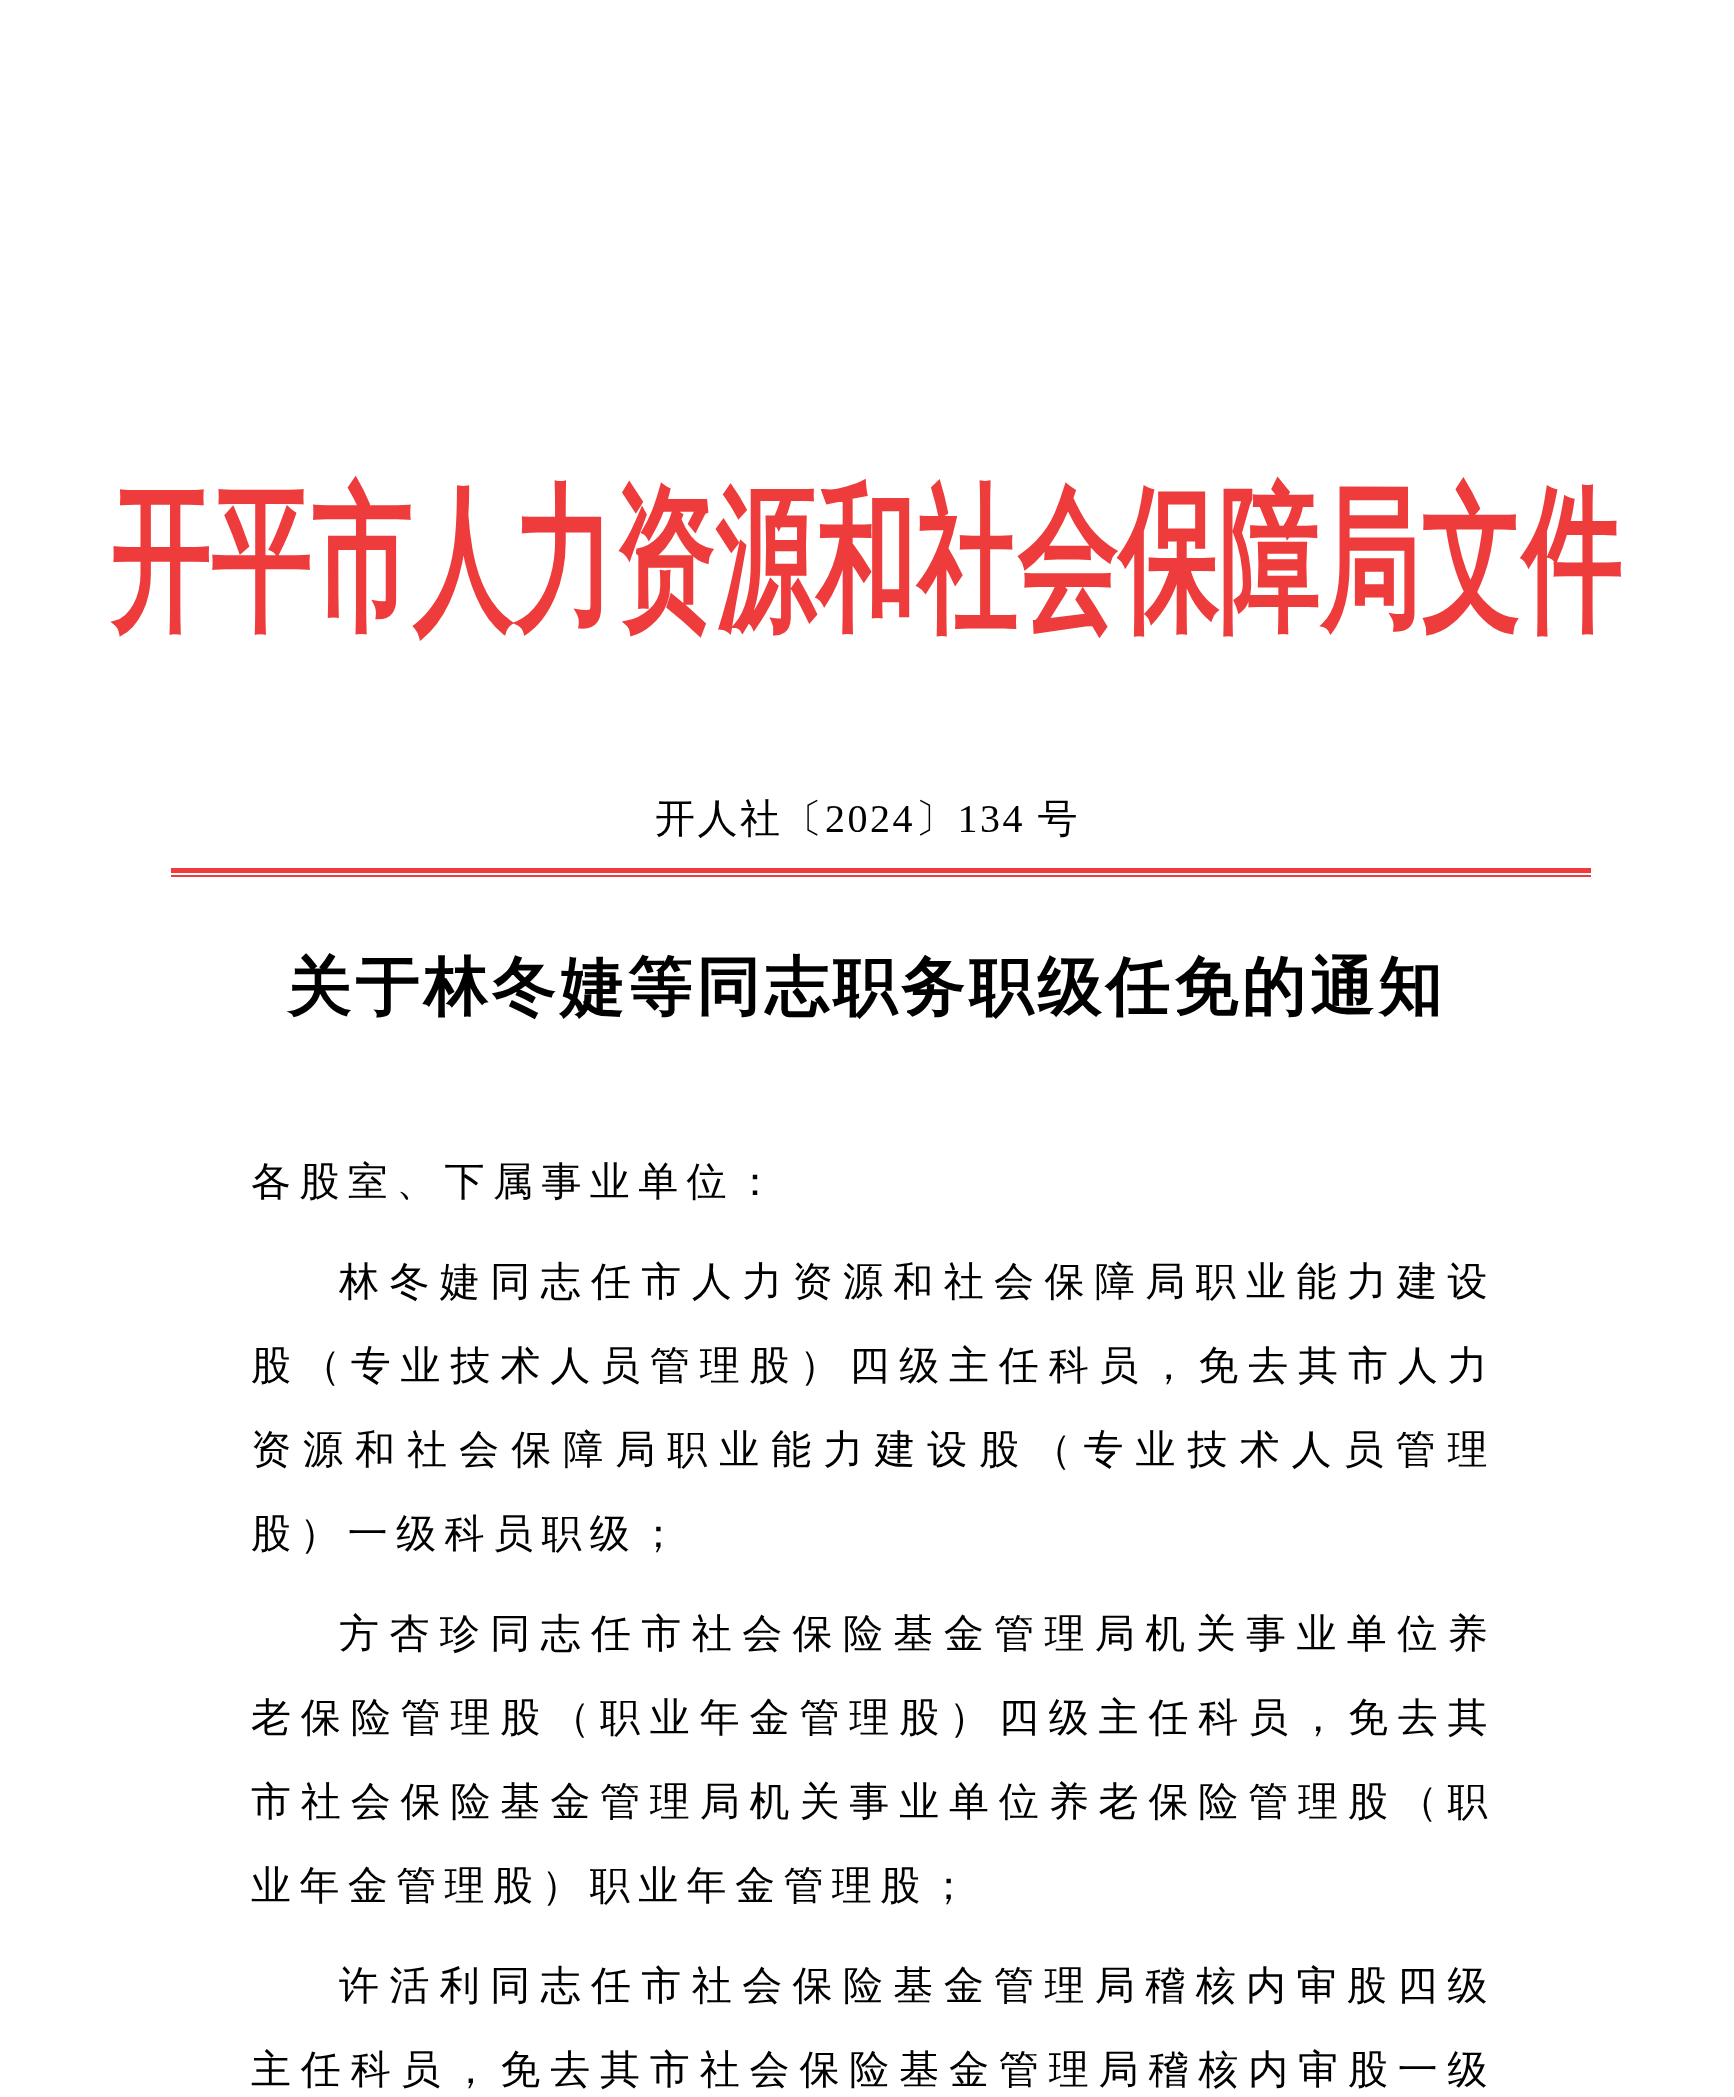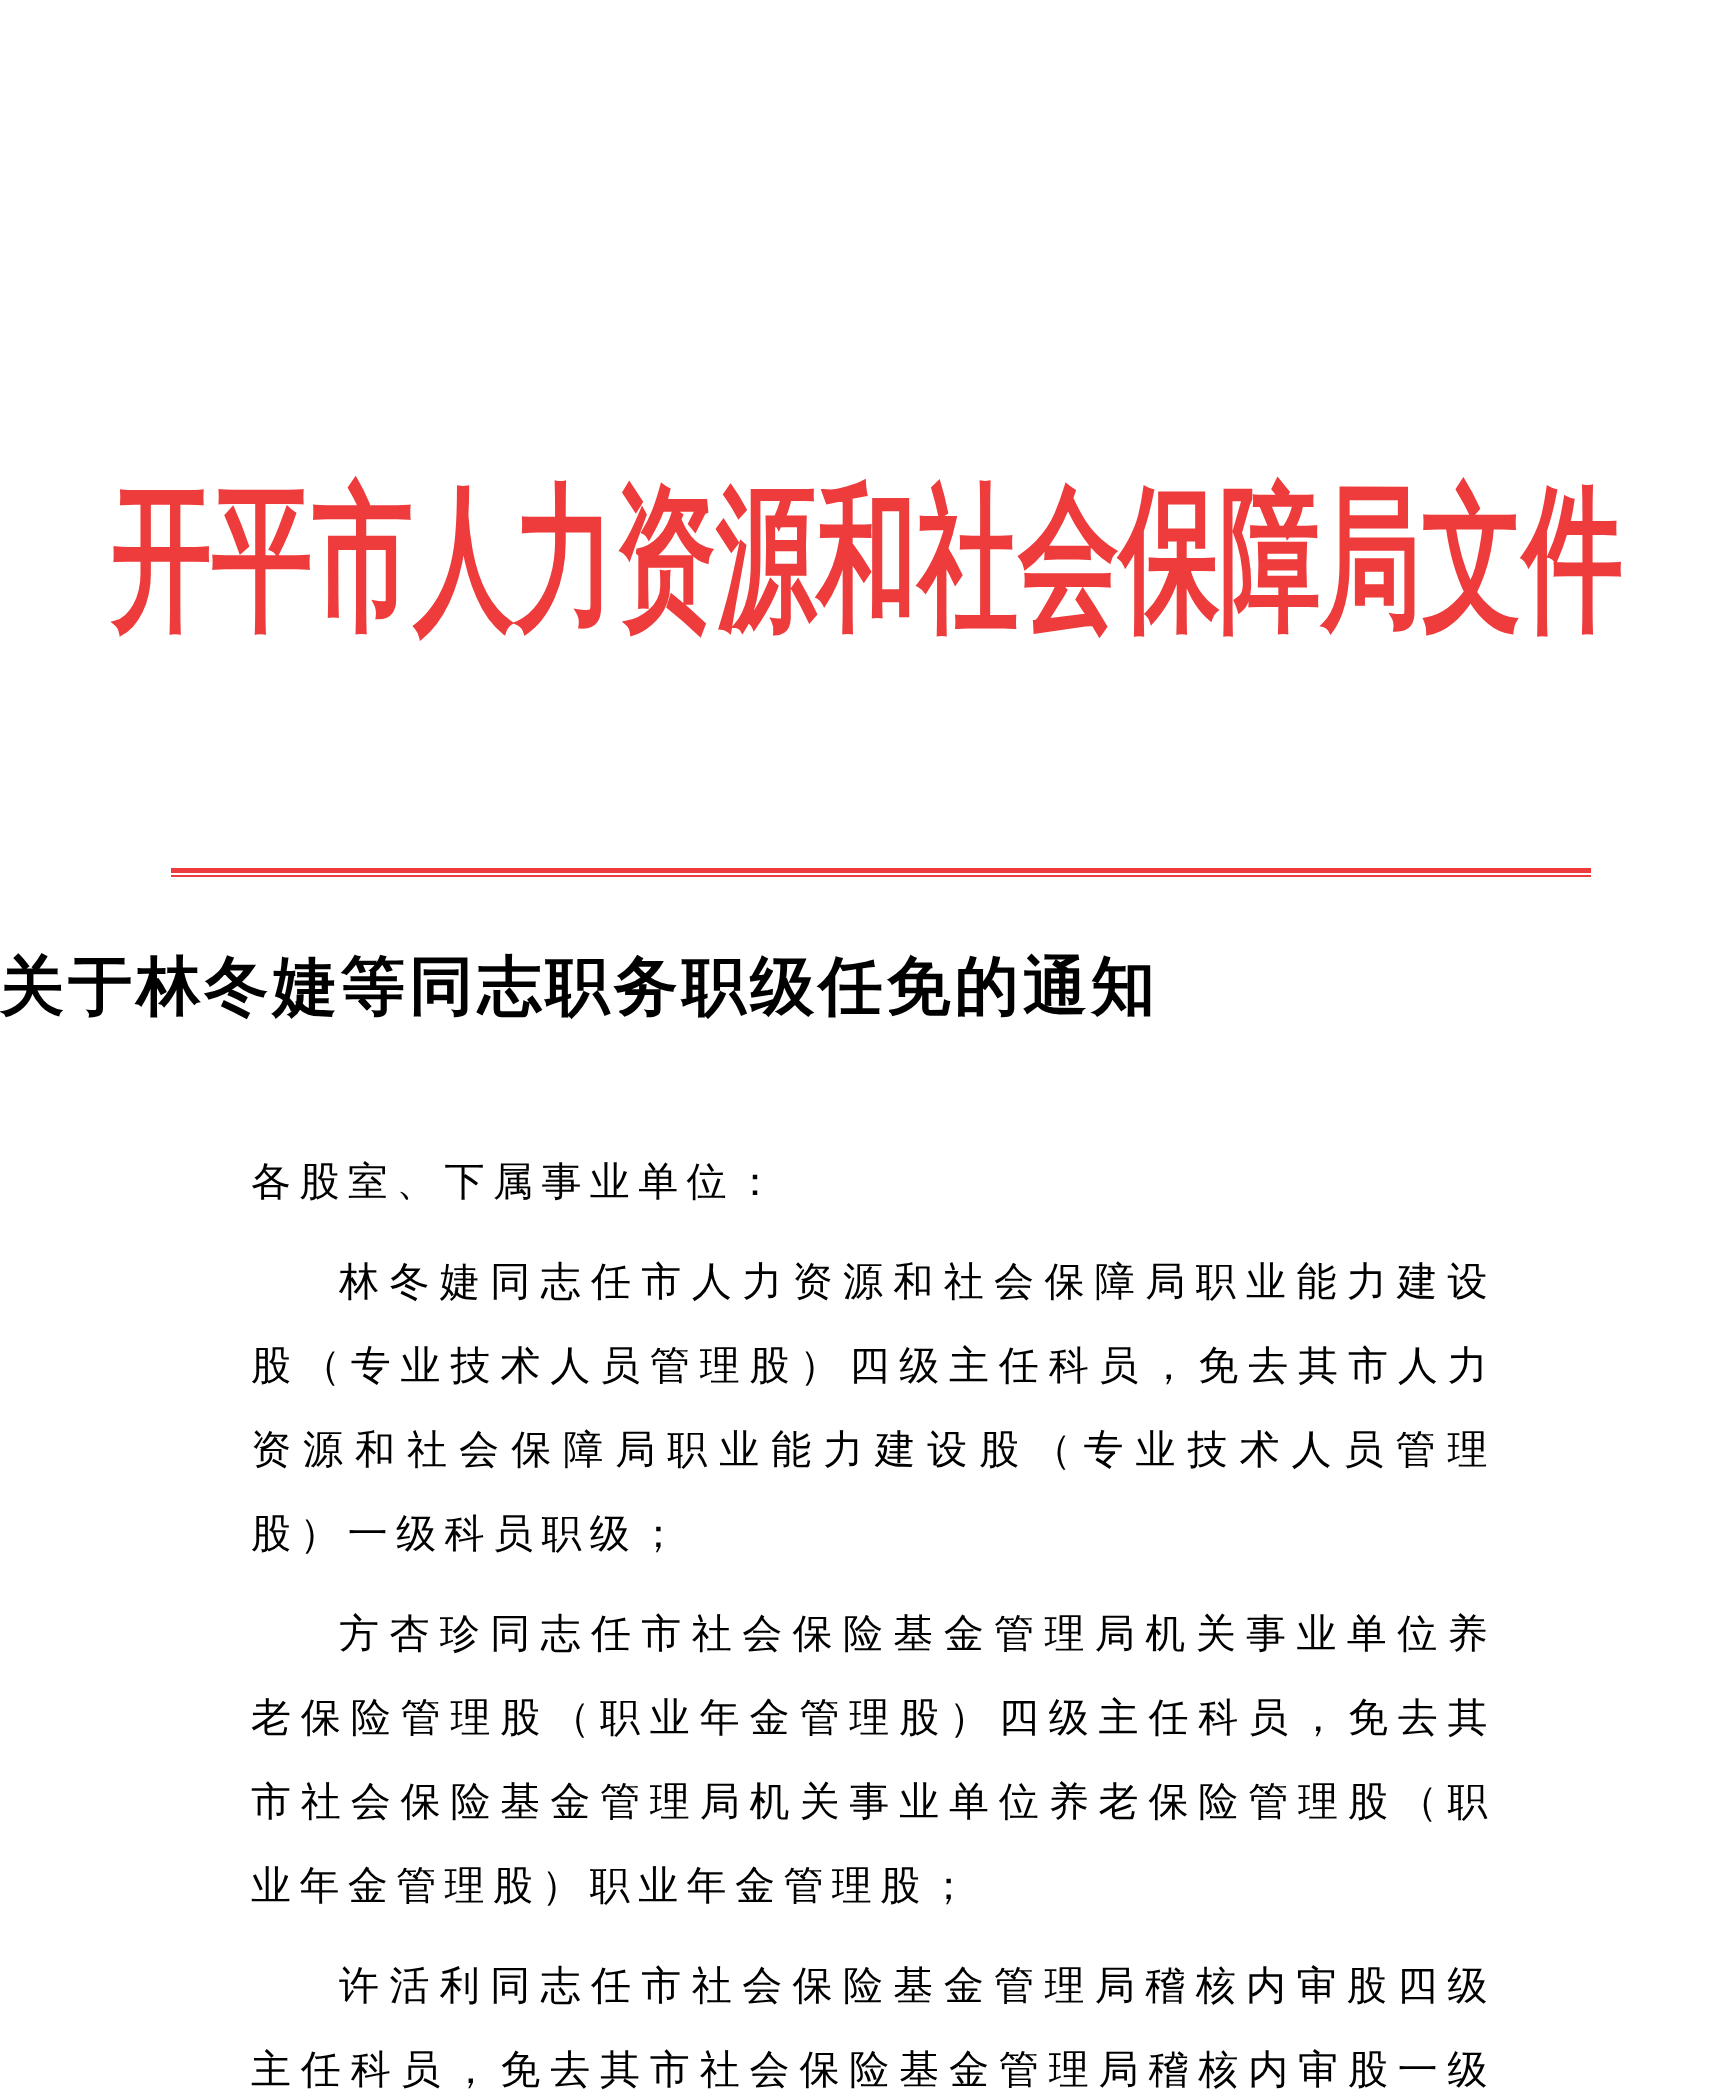--- a/index.html
+++ b/index.html
@@ -57,20 +57,21 @@
   .red-line .thick { height: 4.6px; background: #ee3b3b; }
   .red-line .gap   { height: 2.1px;  background: #ffffff; }
   .red-line .thin  { height: 2.5px;  background: #ee3b3b; }
 
   
   .doc-title {
     position: absolute;
     top: 950px;
     left: 0;
     width: 100%;
+    text-align: center;
     font-size: 64px;
     font-weight: bold;
     letter-spacing: 4.2px;
     line-height: 1.15;
     color: #000000;
     white-space: nowrap;
   }
 
   
   .body-text {
@@ -92,20 +93,21 @@
     text-indent: 0;
   }
 </style>
 </head>
 <body>
 
 <div class="page">
 
   <div class="red-header">开平市人力资源和社会保障局文件</div>
 
+  <div class="doc-number">开人社〔2024〕134 号</div>
 
   <div class="red-line">
     <div class="thick"></div>
     <div class="gap"></div>
     <div class="thin"></div>
   </div>
 
   <div class="doc-title">关于林冬婕等同志职务职级任免的通知</div>
 
   <div class="body-text">

